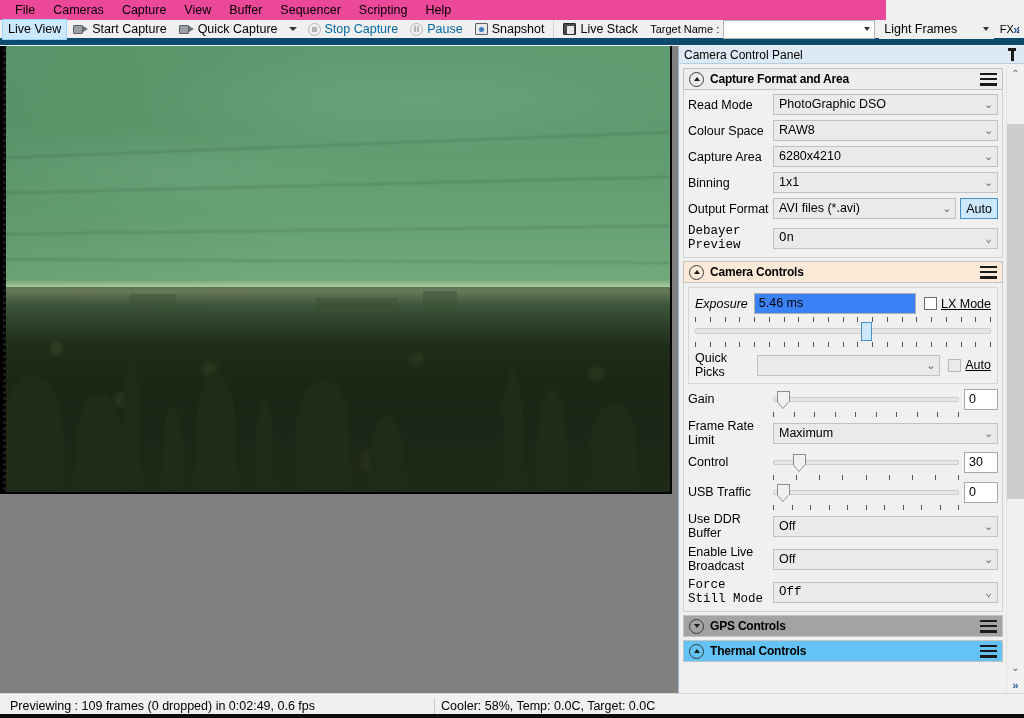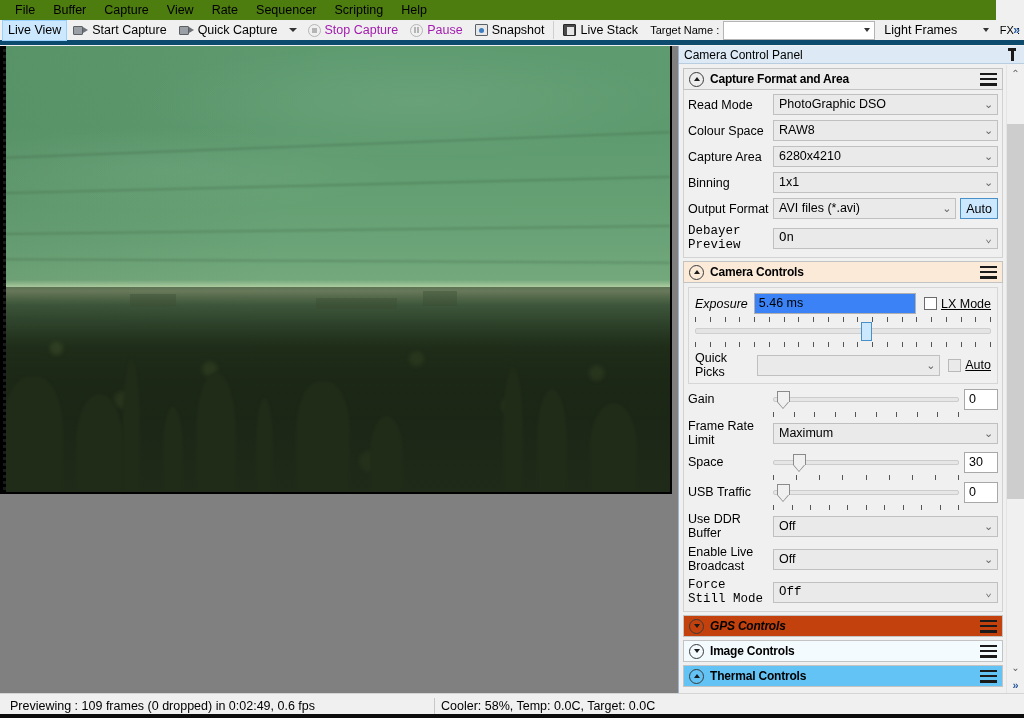--- a/index.html
+++ b/index.html
@@ -13,55 +13,55 @@
     background: #f0f0f0;
   }
   #app {
     position: relative;
     width: 1024px; height: 718px;
     background: #f0f0f0;
   }
 
   
   .menubar {
-    position: absolute; left: 0; top: 0; width: 996px; height: 20px;
-    background: #4d7c0f;
+    position: absolute; left: 0; top: 0; width: 886px; height: 20px;
+    background: #ec4899;
     display: flex; align-items: center;
     padding-left: 6px;
   }
   .menu-item {
     padding: 2px 9px;
     font-size: 12.5px;
     line-height: 16px;
     cursor: default;
     white-space: nowrap;
   }
 
   
   .toolbar {
     position: absolute; left: 0; top: 20px; width: 1024px; height: 25px;
     background: #f0f0f0;
-    border-bottom: 5px solid #0c4a6e;
+    border-bottom: 7px solid #0c4a6e;
     display: flex; align-items: center;
     padding-left: 2px;
   }
   .tb-btn {
     display: flex; align-items: center; gap: 4px;
     padding: 2px 6px;
     height: 21px;
     font-size: 12.5px;
     white-space: nowrap;
     cursor: default;
   }
   .tb-btn.active {
     background: #cce8ff;
     border: 1px solid #99d1ff;
     padding: 1px 5px;
   }
-  .tb-btn.disabled { color: #a21caf; }
+  .tb-btn.disabled { color: #0369a1; }
   .tb-label { line-height: 15px; }
   .tb-dropdown-arrow {
     width: 0; height: 0;
     border-left: 4px solid transparent;
     border-right: 4px solid transparent;
     border-top: 4px solid #333;
     margin: 0 5px;
     cursor: default;
   }
   .tb-sep { width: 1px; height: 18px; background: #cfcfcf; margin: 0 3px; }
@@ -318,21 +318,21 @@
   .group-header .ttl { flex: 1; letter-spacing: -0.2px; }
   .hamburger {
     width: 17px; height: 13px;
     display: flex; flex-direction: column; justify-content: space-between;
     cursor: default;
   }
   .hamburger span { display: block; height: 2.2px; background: #1a1a1a; width: 100%; }
 
   .hdr-plain  { background: #ededed; }
   .hdr-peach  { background: #fbead8; }
-  .hdr-teal   { background: #c2410c; font-style: italic; }
+  .hdr-teal   { background: #a3a3a3; }
   .hdr-white  { background: #f4fbff; }
   .hdr-blue   { background: #64c3f5; }
 
   .group-content {
     border: 1px solid #d2d2d2;
     border-top: none;
     background: #f0f0f0;
     padding: 4px 4px 4px 4px;
   }
 
@@ -504,24 +504,24 @@
     background: #0c0c0c;
   }
 </style>
 </head>
 <body>
 
 <div id="app">
 
   <div class="menubar">
     <div class="menu-item">File</div>
-    <div class="menu-item">Buffer</div>
+    <div class="menu-item">Cameras</div>
     <div class="menu-item">Capture</div>
     <div class="menu-item">View</div>
-    <div class="menu-item">Rate</div>
+    <div class="menu-item">Buffer</div>
     <div class="menu-item">Sequencer</div>
     <div class="menu-item">Scripting</div>
     <div class="menu-item">Help</div>
   </div>
 
   <div class="toolbar">
 
     <div class="tb-btn active">
       <span class="tb-label">Live View</span>
     </div>
@@ -818,21 +818,21 @@
 
           <div class="row">
             <div class="row-label">Frame Rate Limit</div>
             <div class="combo">
               <span class="val">Maximum</span>
               <span class="cv">⌄</span>
             </div>
           </div>
 
           <div class="srow">
-            <div class="lbl">Space</div>
+            <div class="lbl">Control</div>
             <div class="smid">
               <div class="srail"></div>
               <div class="pent" style="left:11%;">
                 <span class="p1"></span>
                   <span class="p2"></span>
                   <span class="p3"></span>
               </div>
               <div class="sticks">
                 <i></i>
                   <i></i>
@@ -908,33 +908,20 @@
             </span>
           <span class="ttl">GPS Controls</span>
           <span class="hamburger">
               <span></span>
               <span></span>
               <span></span>
             </span>
         </div>
       </div>
 
-      <div class="group">
-        <div class="group-header hdr-white">
-          <span class="chev down">
-              <i></i>
-            </span>
-          <span class="ttl">Image Controls</span>
-          <span class="hamburger">
-              <span></span>
-              <span></span>
-              <span></span>
-            </span>
-        </div>
-      </div>
 
       <div class="group">
         <div class="group-header hdr-blue">
           <span class="chev up">
               <i></i>
             </span>
           <span class="ttl">Thermal Controls</span>
           <span class="hamburger">
               <span></span>
               <span></span>

